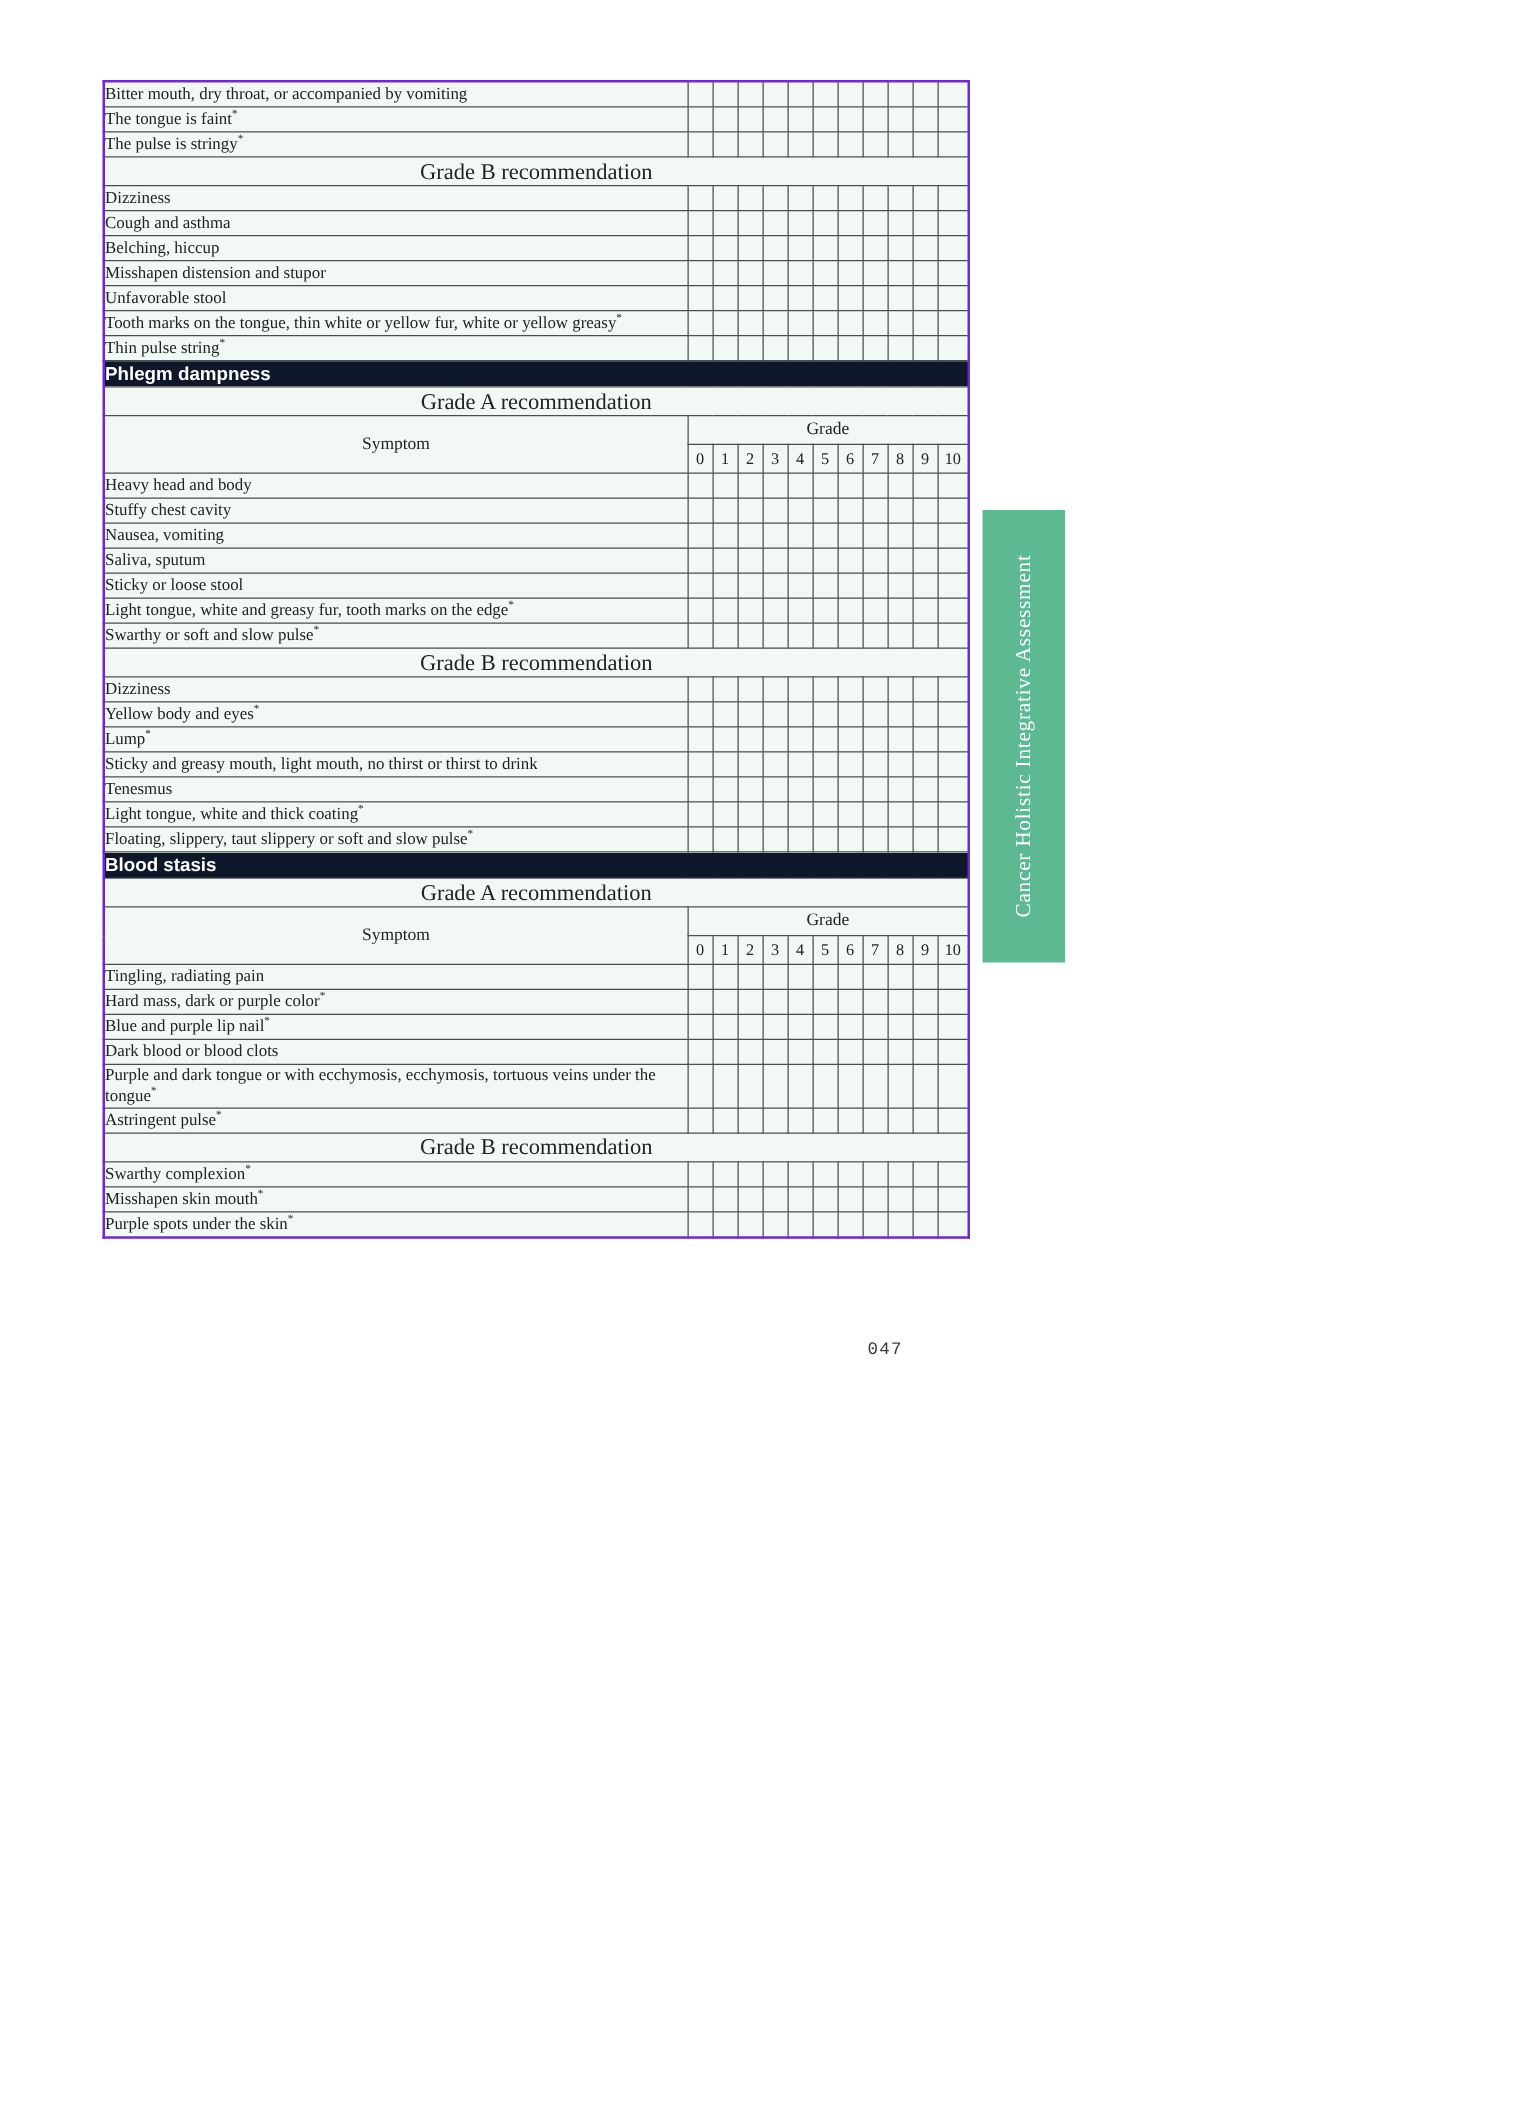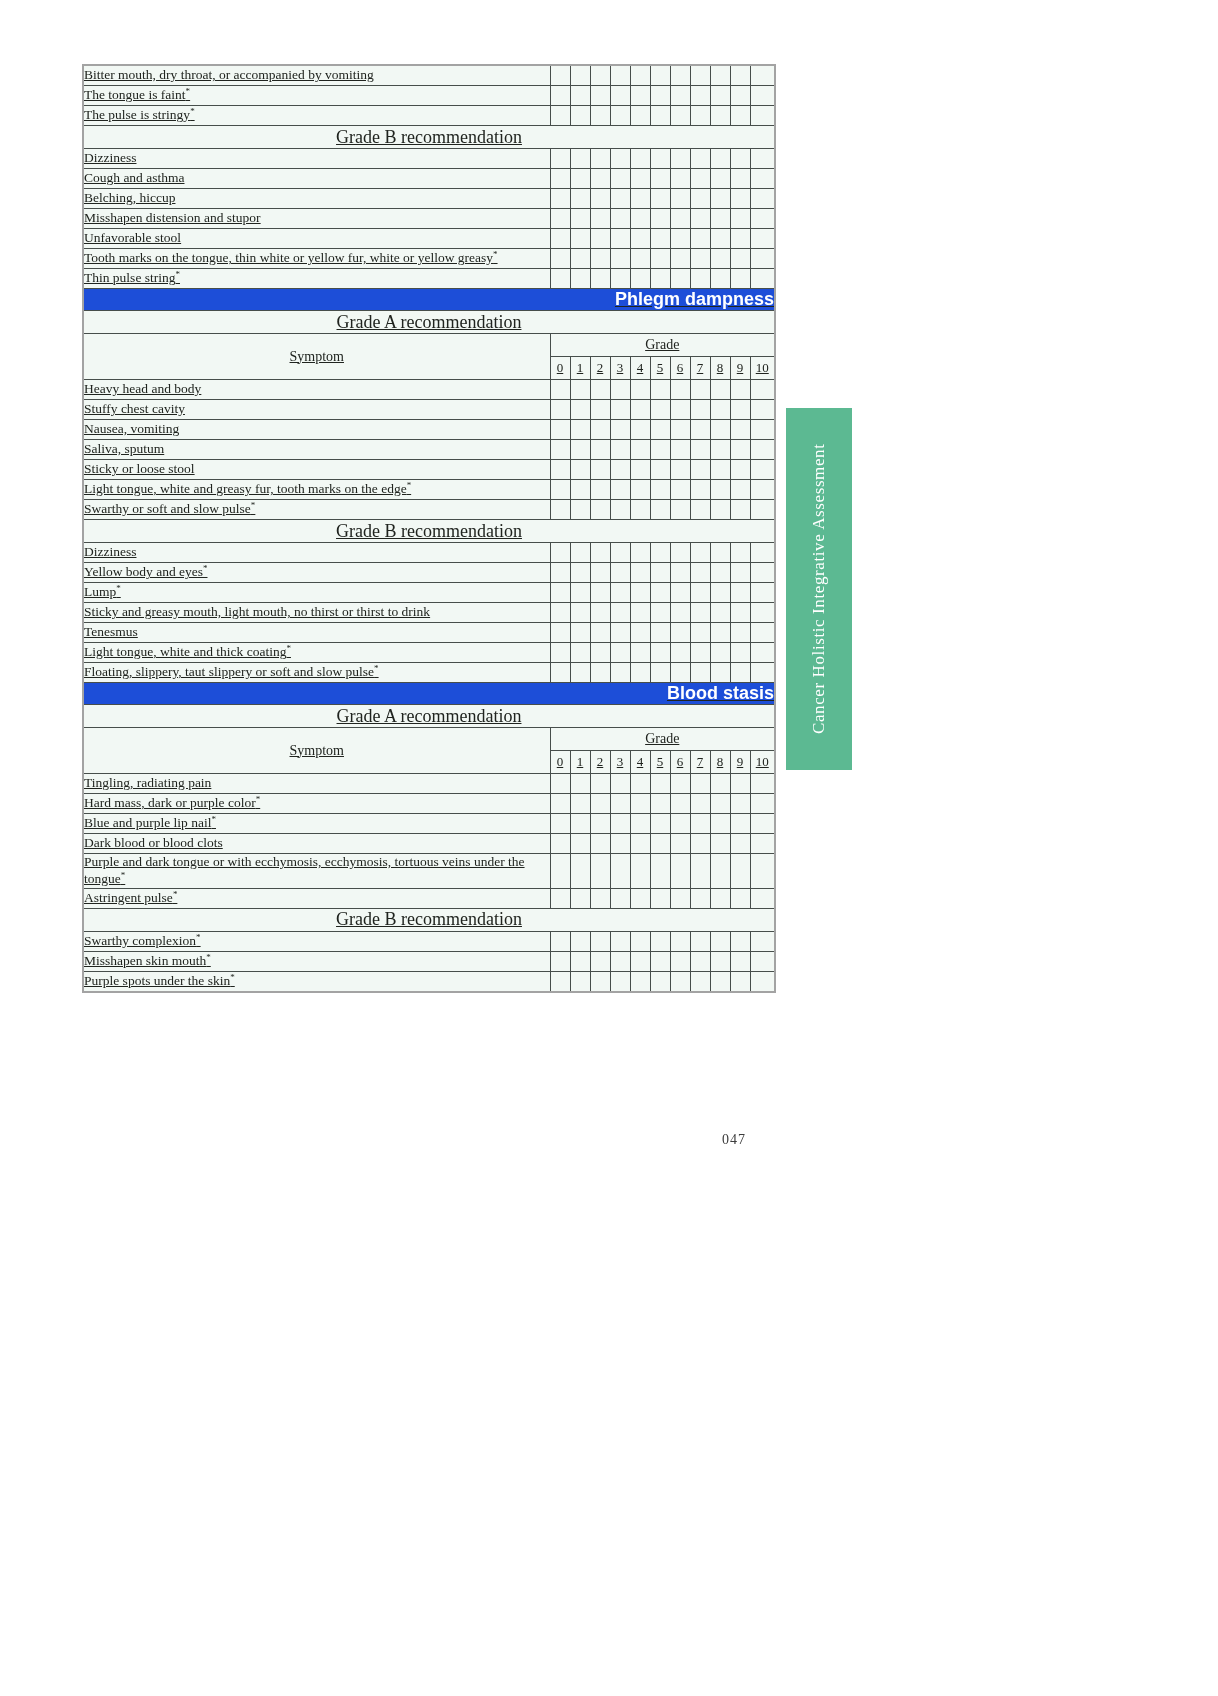--- a/index.html
+++ b/index.html
@@ -8,45 +8,44 @@
     background:#ffffff;
     position:relative;
     font-family:"Liberation Serif", serif;
     color:#20241f;
   }
   .sheet{position:absolute;inset:0;}
 
   table.assessment{
     position:absolute;left:82px;top:64px;width:692px;
     border-collapse:collapse;table-layout:fixed;
-    border:2px solid #a3a3a3;
-    text-decoration:underline;
+    border:2px solid #6d28d9;
   }
   table.assessment td, table.assessment th{
     border:1px solid #474e4b;
     background:#f2f8f4;
     font-weight:normal;
     padding:0;
     overflow:hidden;
   }
   td.sym{
     font-size:13.5px;line-height:1.25;
     text-align:left;padding:2px 5px;height:19px;
   }
   td.cell{height:19px;}
   tr.recrow td{
     text-align:center;font-size:18px;height:22px;
   }
   tr.banner td{
-    background:#1d4ed8;
+    background:#0f172a;
     color:#ffffff;
     font-family:"Liberation Sans", sans-serif;
     font-weight:bold;
-    font-size:18px;
-    text-align:right;
+    font-size:15px;
+    text-align:left;
     height:20px;
   }
   tr.hdr th{
     text-align:center;font-size:14px;height:22px;
   }
   tr.num th{
     text-align:center;font-size:13px;height:22px;
   }
   sup.star{font-size:9px;line-height:0;}
 
@@ -56,23 +55,23 @@
     color:#ffffff;
     display:flex;align-items:center;justify-content:center;
     writing-mode:vertical-rl;
     transform:rotate(180deg);
     font-family:"Liberation Serif", serif;
     font-size:17px;
     letter-spacing:0.6px;
     white-space:nowrap;
   }
   .page-num{
-    position:absolute;left:694px;top:1132px;width:80px;
-    text-align:center;
-    font-family:Liberation Serif, serif;
+    position:absolute;left:694px;top:1072px;width:80px;
+    text-align:left;
+    font-family:Liberation Mono, monospace;
     font-size:14px;
     color:#3c3c3c;
     letter-spacing:1px;
   }
 </style>
 </head>
 <body>
 
 <div class="sheet">
 

